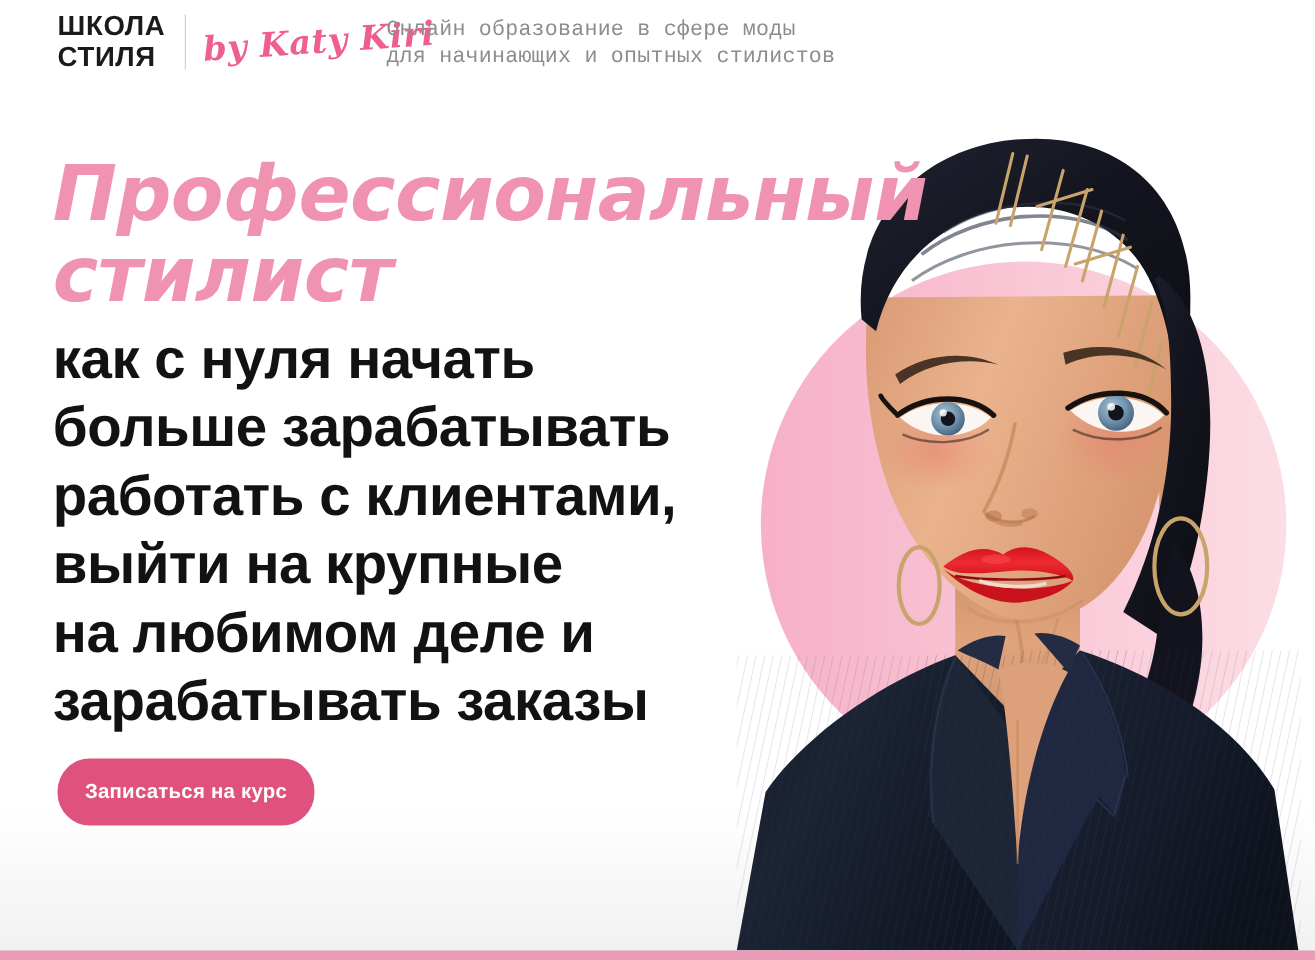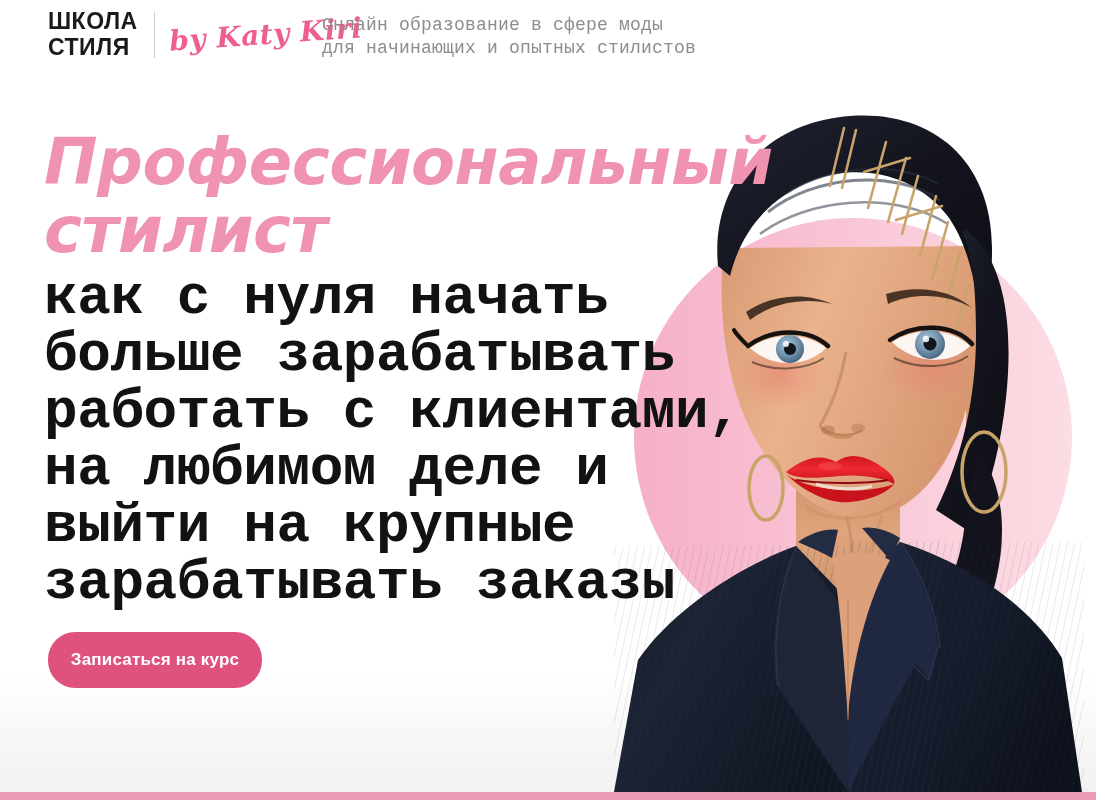--- a/index.html
+++ b/index.html
@@ -100,23 +100,23 @@
     line-height: 68px;
     color: #f093b1;
     letter-spacing: -0.5px;
     margin: 0 0 4px 0;
     white-space: nowrap;
   }
   .headline-brush div { white-space: nowrap; }
 
   .headline-dark {
     margin: 6px 0 0 0;
-    font-family: Liberation Mono, monospace;
-    font-weight: 700;
-    font-size: 56px;
+    font-family: Liberation Sans, sans-serif;
+    font-weight: 700;
+    font-size: 47px;
     line-height: 57px;
     color: #121212;
     letter-spacing: -0.4px;
   }
   .headline-dark div { white-space: nowrap; }
 
   
   .cta-button {
     position: absolute;
     left: 48px;
@@ -202,22 +202,22 @@
 
   <div class="hero-copy">
     <div class="headline-brush">
       <div>Профессиональный</div>
       <div>стилист</div>
     </div>
     <div class="headline-dark">
       <div>как с нуля начать</div>
       <div>больше зарабатывать</div>
       <div>работать с клиентами,</div>
+      <div>выйти на крупные</div>
       <div>на любимом деле и</div>
-      <div>выйти на крупные</div>
       <div>зарабатывать заказы</div>
     </div>
   </div>
 
   <button class="cta-button">Записаться на курс</button>
 
   <div class="hero-visual">
 
     <div class="pink-circle"></div>
 

